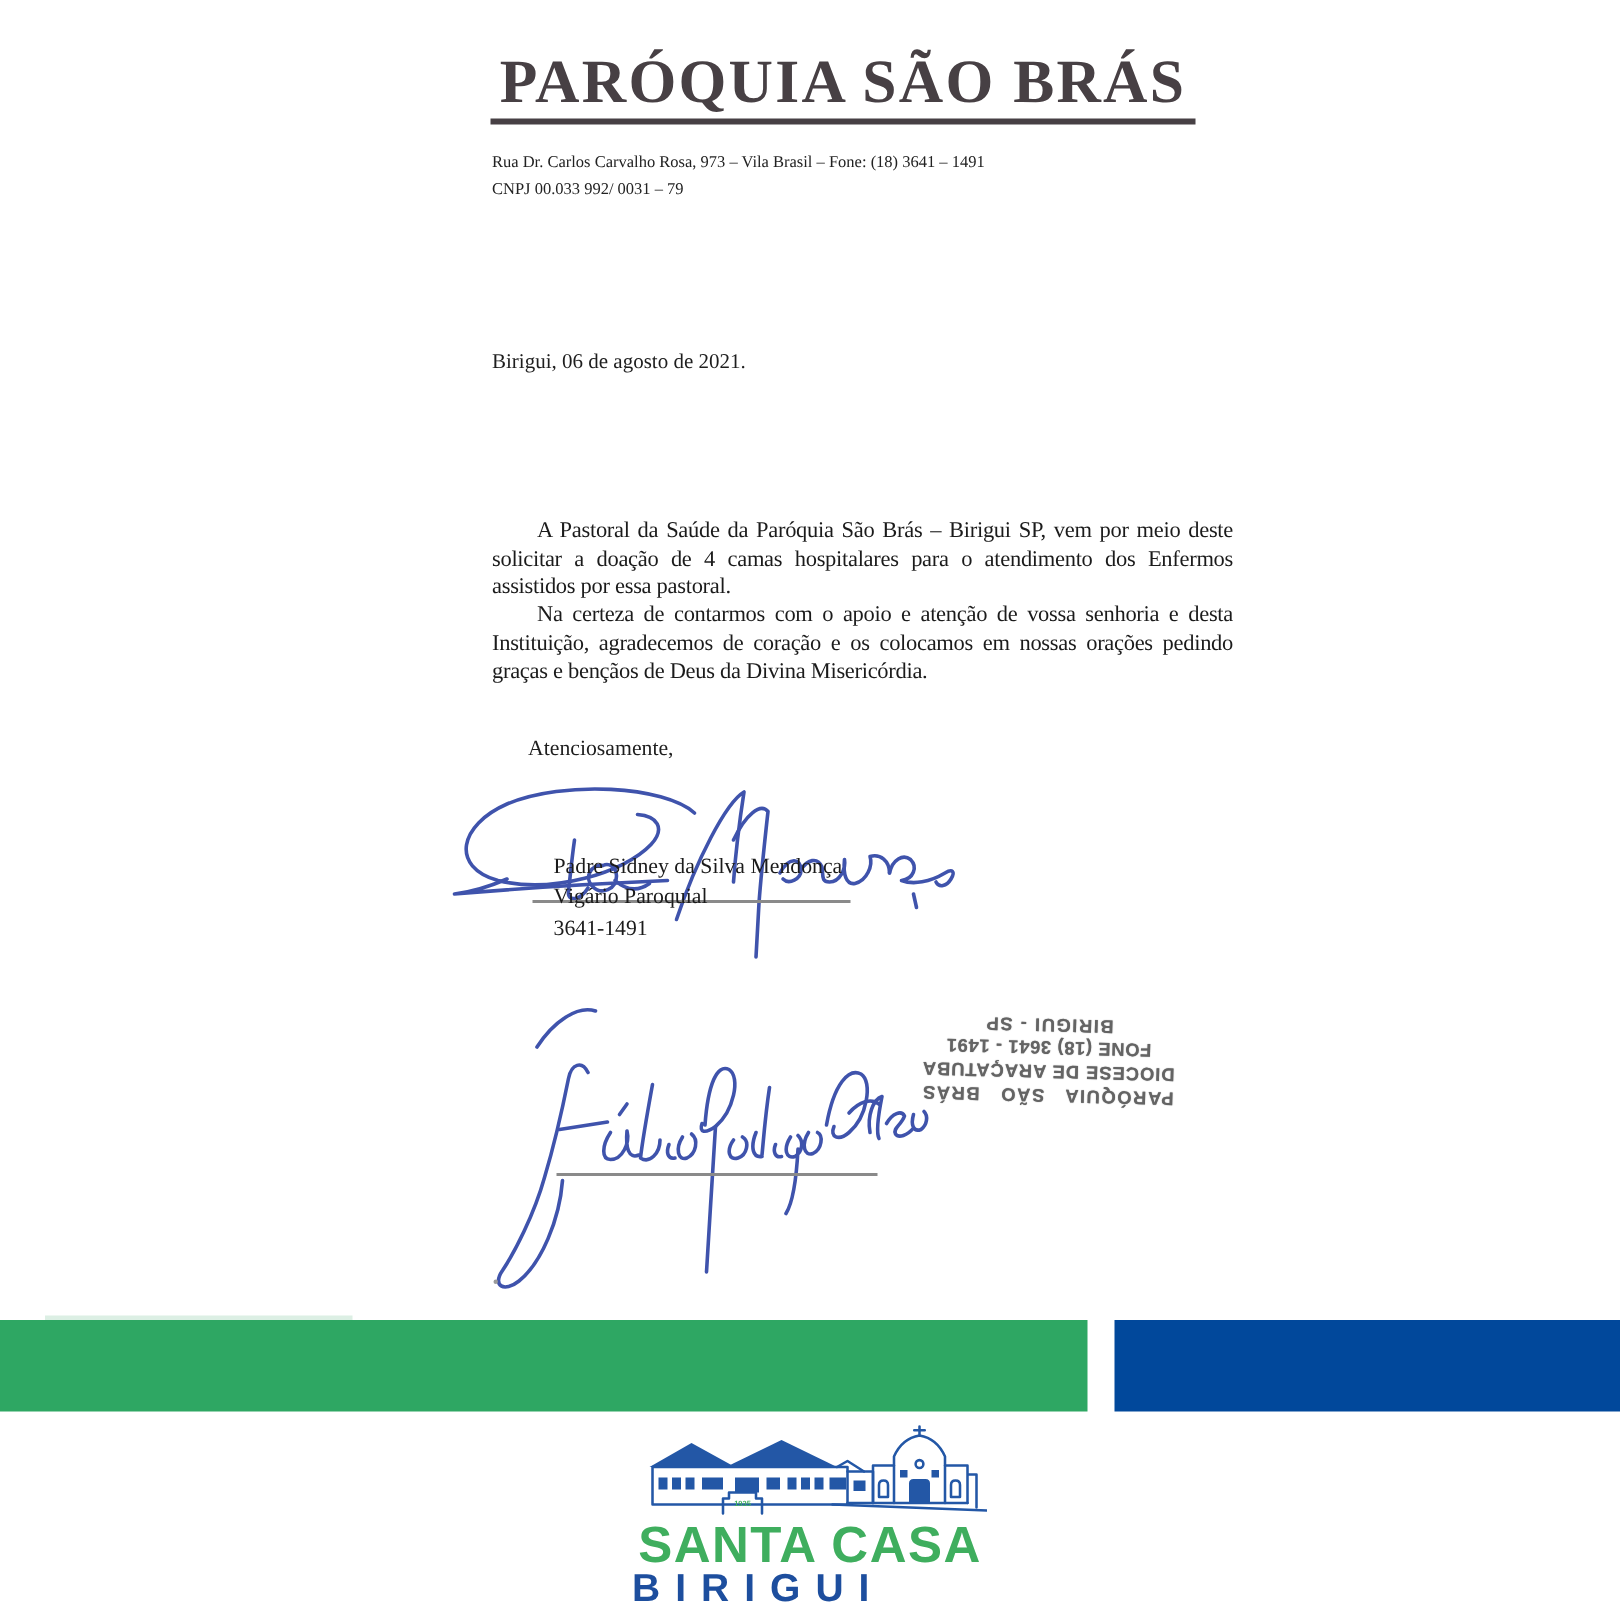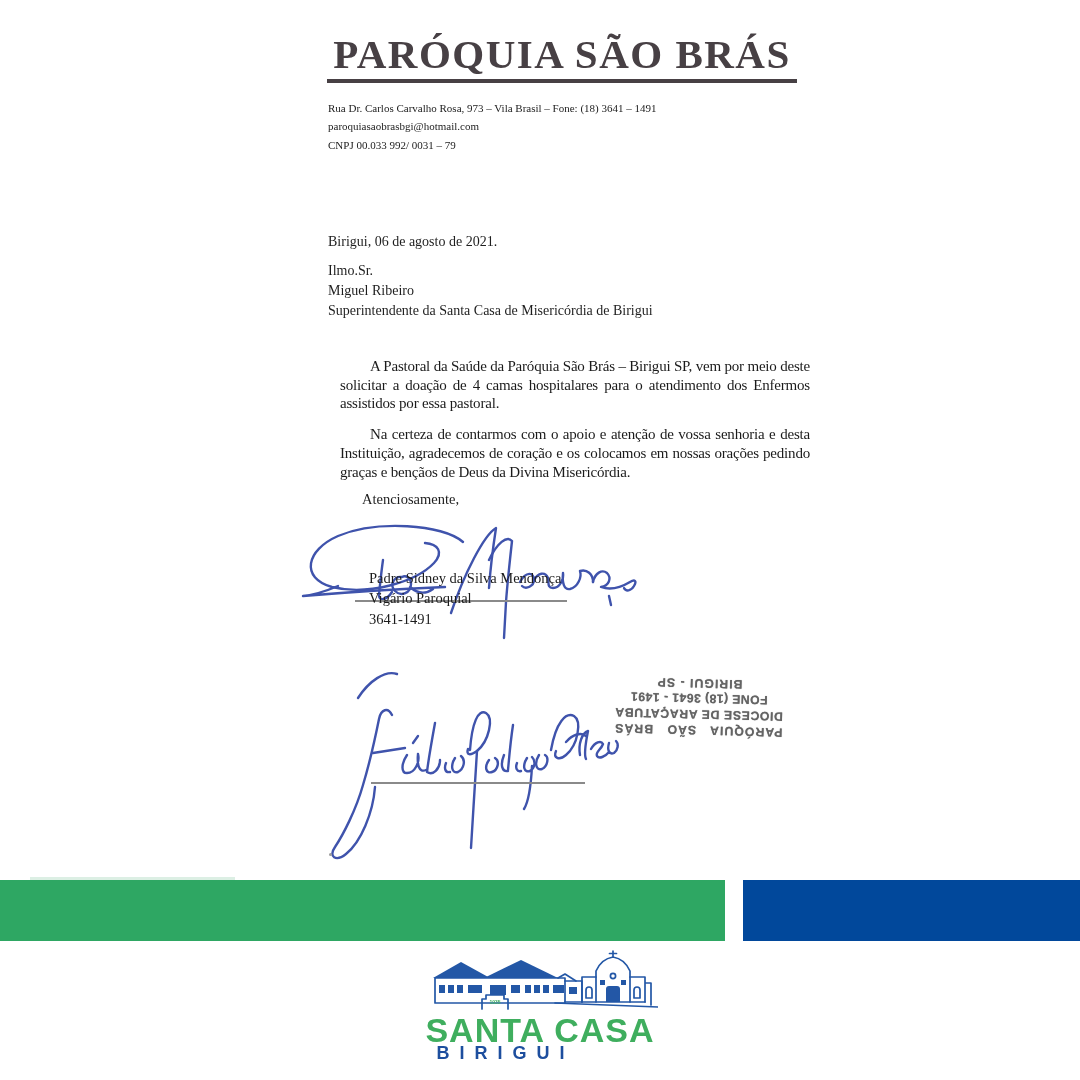--- a/index.html
+++ b/index.html
@@ -11,22 +11,22 @@
   .title-wrap{left:50px;top:34px;width:1024px;text-align:center;}
   .doc-title{display:inline-block;font-size:41px;font-weight:bold;letter-spacing:1.5px;
              color:#474044;border-bottom:4px solid #474044;padding:0 6px 4px 6px;line-height:1.0;}
   .address{left:328px;top:99px;font-size:11px;line-height:18.4px;color:#222;}
   .dateline{left:328px;top:202px;font-size:14px;margin-top:32px;}
   .recipient{left:328px;top:261px;font-size:14px;line-height:20px;}
 
   
   .body-text{left:328px;top:345px;width:494px;font-size:15px;line-height:18.7px;
              text-align:justify;letter-spacing:-0.2px;color:#1b1b1b;}
-  .body-text p{margin:12px;text-indent:30px;}
-  .closing{left:362px;top:491px;font-size:14.5px;}
+  .body-text p{margin:0;text-indent:30px;}
+  .closing{left:352px;top:491px;font-size:14.5px;}
 
   
   .sig-svg{overflow:visible;}
   .sig-svg path{fill:none;stroke:currentColor;stroke-linecap:round;stroke-linejoin:round;}
   .sig-line{height:1.5px;background:#8a8a8a;}
   .sig-block{font-size:14.5px;line-height:20.3px;color:#1b1b1b;}
   .tiny-dot{width:3px;height:3px;border-radius:50%;background:#9a9a9a;}
 
   
   .stamp{left:598px;top:674px;width:202px;transform:rotate(181.5deg);
@@ -42,45 +42,39 @@
   .bar{top:880px;height:61px;}
   .bar-light-strip{left:30px;top:877px;width:205px;height:3px;background:#dcefe4;}
 
   
   .logo-building{left:426px;top:949px;}
   .logo-building .ln{fill:none;stroke:currentColor;stroke-width:1.7;stroke-linejoin:round;stroke-linecap:round;}
   .logo-building .fl{fill:currentColor;stroke:none;}
   .logo-name{left:0;top:1011px;width:1080px;text-align:center;
              font-family:"Liberation Sans", sans-serif;font-weight:bold;font-size:34px;letter-spacing:1px;}
   .logo-city{left:0;top:1043px;width:1001px;text-align:center;text-indent:10px;
-             font-family:"Liberation Sans", sans-serif;font-weight:bold;font-size:18px;letter-spacing:10px;}
+             font-family:"Liberation Sans", sans-serif;font-weight:bold;font-size:26px;letter-spacing:10px;}
   .y1935{font-family:"Liberation Sans", sans-serif;font-size:5px;font-weight:bold;}
 </style>
 </head>
 <body>
 
 <div class="page">
 
   <div class="abs title-wrap">
     <span class="doc-title">PARÓQUIA SÃO BRÁS</span>
   </div>
 
   <div class="abs address">
     <div>Rua Dr. Carlos Carvalho Rosa, 973 – Vila Brasil – Fone: (18) 3641 – 1491</div>
-    <div>paroquiasaobrasbgi@hotmail.com</div>
     <div>CNPJ 00.033 992/ 0031 – 79</div>
   </div>
 
   <div class="abs dateline">Birigui, 06 de agosto  de 2021.</div>
 
-  <div class="abs recipient">
-    <div>Ilmo.Sr.</div>
-    <div>Miguel Ribeiro</div>
-    <div>Superintendente da Santa Casa de Misericórdia de Birigui</div>
-  </div>
 
   <div class="abs body-text">
     <p>A Pastoral da Saúde da Paróquia São Brás – Birigui SP, vem por meio deste solicitar a doação de  4 camas hospitalares para o atendimento dos Enfermos assistidos por essa pastoral.</p>
     <p>Na certeza de contarmos com o apoio e atenção de vossa senhoria e desta Instituição, agradecemos de coração e os colocamos em nossas orações pedindo graças e bençãos de Deus da Divina Misericórdia.</p>
   </div>
 
   <div class="abs closing">Atenciosamente,</div>
 
   <svg class="abs sig-svg" style="left: 278px; top: 516px; color: rgb(63, 83, 172);" width="370" height="170" viewBox="0 0 370 170">
     <g stroke-width="2.4">

